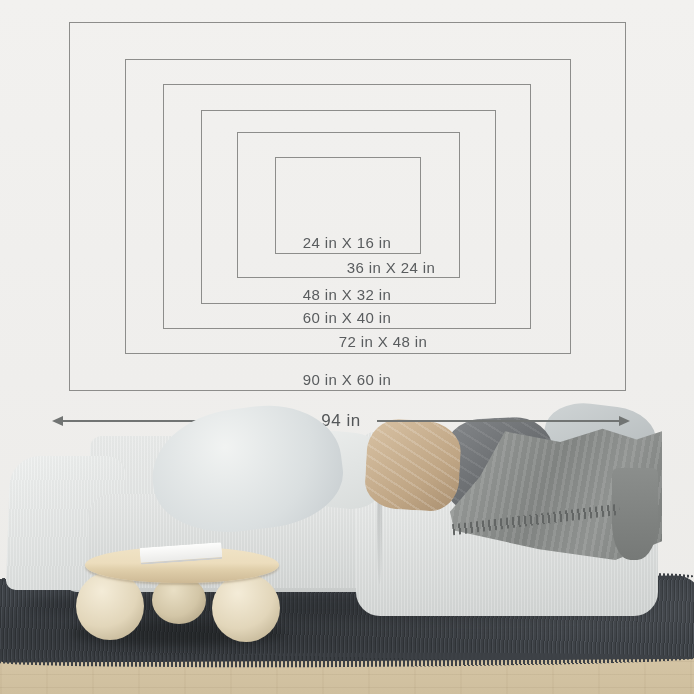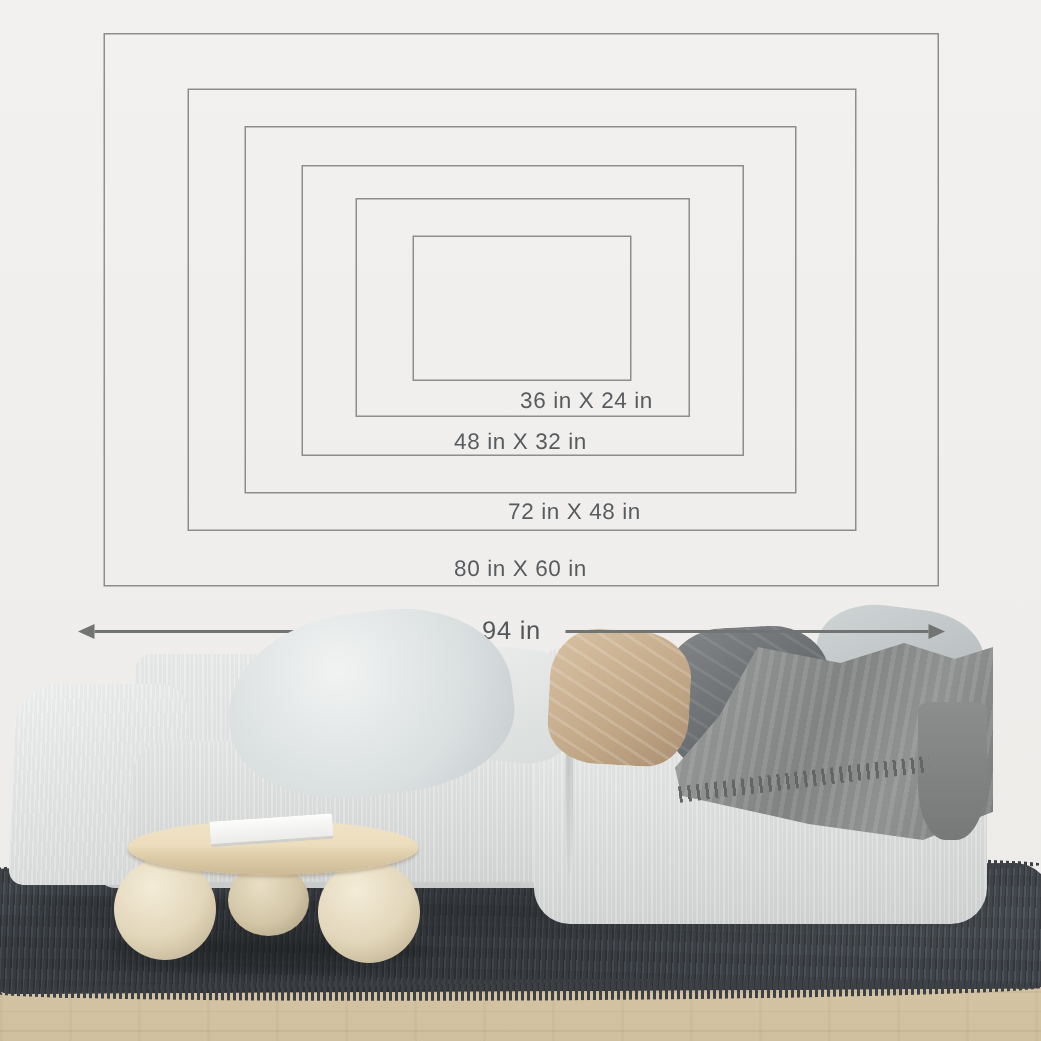--- a/index.html
+++ b/index.html
@@ -134,24 +134,26 @@
   <div class="floor"></div>
   <div class="floor-seam"></div>
 
   <div class="size-rect" id="r90"></div>
   <div class="size-rect" id="r72"></div>
   <div class="size-rect" id="r60"></div>
   <div class="size-rect" id="r48"></div>
   <div class="size-rect" id="r36"></div>
   <div class="size-rect" id="r24"></div>
 
+  <div class="size-label" id="l24">24 in X 16 in</div>
   <div class="size-label" id="l36">36 in X 24 in</div>
   <div class="size-label" id="l48">48 in X 32 in</div>
+  <div class="size-label" id="l60">60 in X 40 in</div>
   <div class="size-label" id="l72">72 in X 48 in</div>
-  <div class="size-label" id="l90">80 in X 60 in</div>
+  <div class="size-label" id="l90">90 in X 60 in</div>
 
   <div class="rug"></div>
 
   <div class="sofa-shadow"></div>
   <div class="sofa-part back-left"></div>
   <div class="sofa-part back-right"></div>
   <div class="sofa-part arm-left"></div>
   <div class="sofa-part seat-left"></div>
   <div class="sofa-part base-left"></div>
   <div class="sofa-part seat-right"></div>

